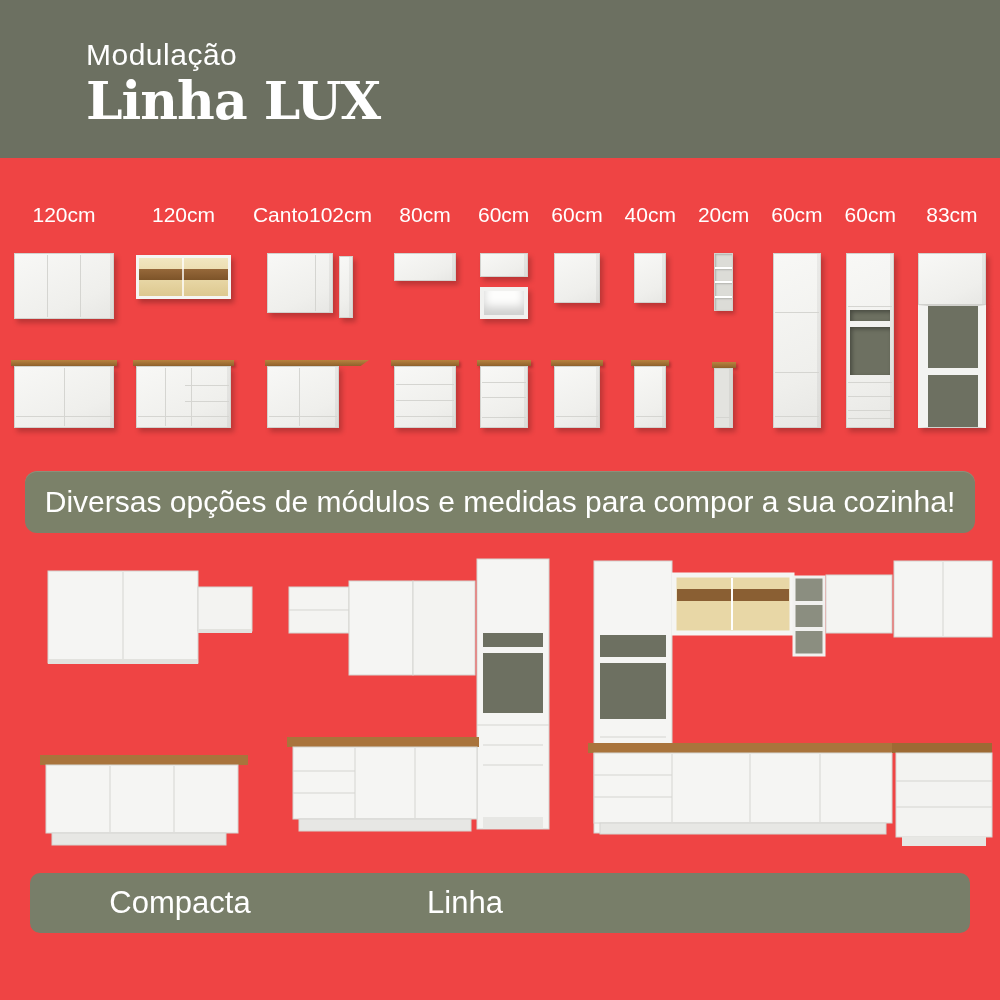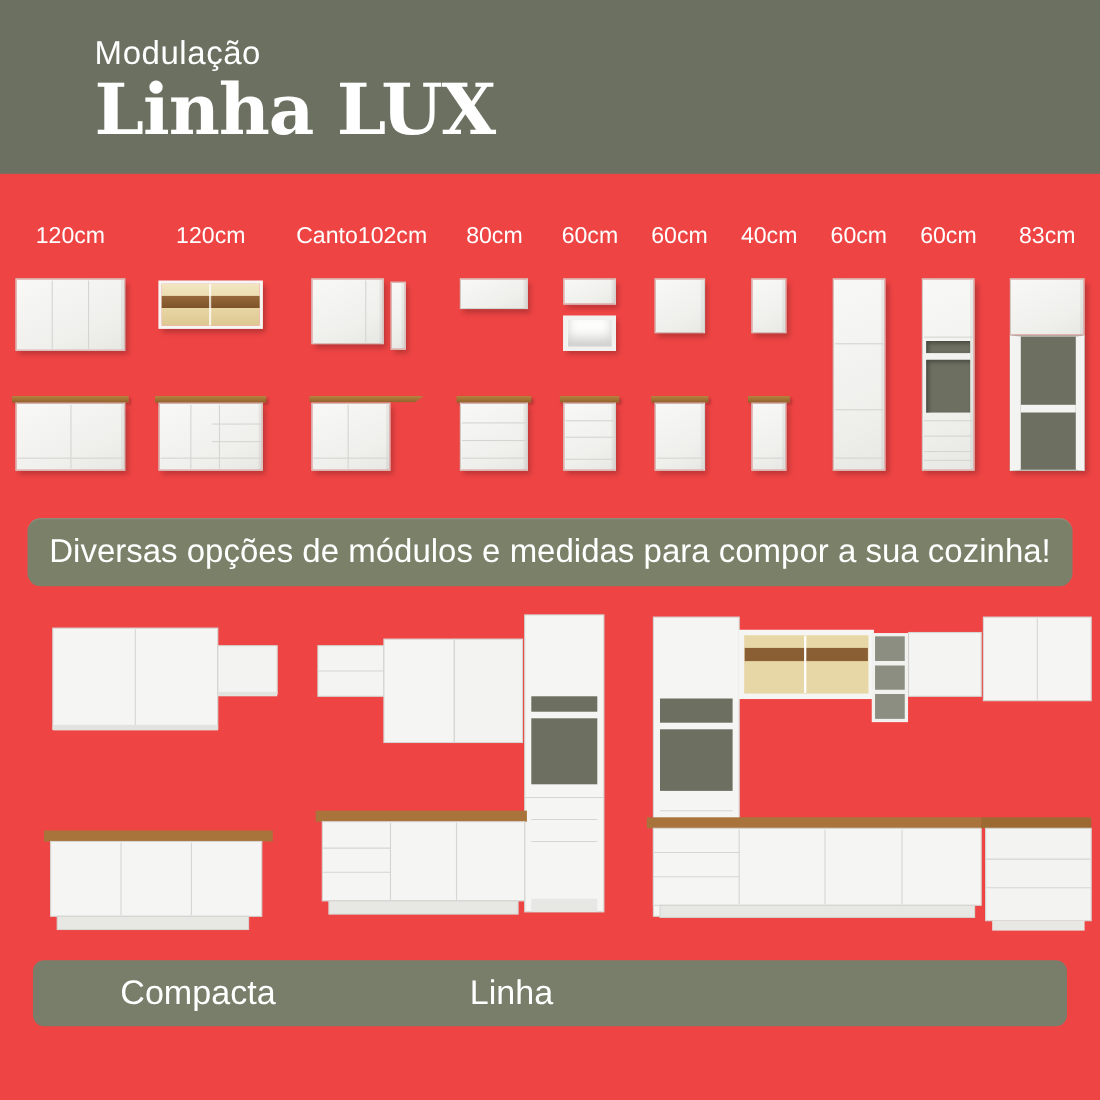--- a/index.html
+++ b/index.html
@@ -2,21 +2,21 @@
 <html><head>
 <meta charset="utf-8">
 <style>
   html,body{margin:0;padding:0;}
   body{width:1000px;height:1000px;overflow:hidden;font-family:"Liberation Sans","DejaVu Sans",sans-serif;}
   .page{position:relative;width:1000px;height:1000px;background:#ef4444;}
 
   
   .header{height:158px;background:#6c7061;padding:0 0 0 86px;display:flex;flex-direction:column;justify-content:center;}
   .kicker{color:#ffffff;font-size:30px;font-weight:400;letter-spacing:.5px;margin-top:8px;}
-  .title{color:#ffffff;font-size:64px;font-weight:700;font-family:"DejaVu Serif","Liberation Serif",serif;letter-spacing:-1px;line-height:1.02;margin-top:2px;}
+  .title{color:#ffffff;font-size:52px;font-weight:700;font-family:"DejaVu Serif","Liberation Serif",serif;letter-spacing:-1px;line-height:1.02;margin-top:2px;}
 
   
   .modules{display:flex;justify-content:space-between;align-items:flex-start;padding:28px 14px 0 14px;height:307px;box-sizing:border-box;}
   .mcol{display:flex;flex-direction:column;align-items:center;}
   .mlabel{height:58px;display:flex;flex-direction:row;justify-content:flex-end;align-items:center;color:#ffffff;font-size:21px;line-height:1.12;padding-bottom:9px;text-align:center;white-space:nowrap;}
   .mgfx{position:relative;height:175px;}
 
   .cab{position:absolute;background:linear-gradient(155deg,#f8f8f6 0%,#efefec 70%,#e7e7e4 100%);border:1px solid #d2d2ce;box-sizing:border-box;box-shadow:3px 4px 5px rgba(0,0,0,.22), inset -3px 0 0 rgba(0,0,0,.05);}
   .vl{position:absolute;top:1px;bottom:1px;width:1px;background:#d5d5d1;}
   .hl{position:absolute;left:1px;right:1px;height:1px;background:#d5d5d1;}
@@ -165,20 +165,37 @@
         </div>
       <div class="mgfx" style="width:32px">
         <div class="cab" style="top:0;left:0;width:32px;height:50px"></div>
         <div class="wood" style="bottom:62px;left:-3px;right:-3px"></div>
         <div class="cab" style="bottom:0;left:0;width:32px;height:62px">
           <i class="hl" style="bottom:10px"></i>
         </div>
       </div>
     </div>
 
+    <div class="mcol">
+      <div class="mlabel">
+          <span>20cm</span>
+        </div>
+      <div class="mgfx" style="width:20px">
+        <div class="cells" style="top:0;left:0;width:19px;height:58px">
+          <i></i>
+          <i></i>
+          <i></i>
+          <i></i>
+        </div>
+        <div class="wood" style="bottom:60px;left:-2px;right:-2px"></div>
+        <div class="cab" style="bottom:0;left:0;width:19px;height:60px;background:#e3e3df">
+          <i class="hl" style="bottom:9px"></i>
+        </div>
+      </div>
+    </div>
 
     <div class="mcol">
       <div class="mlabel">
           <span>60cm</span>
         </div>
       <div class="mgfx" style="width:48px">
         <div class="cab" style="top:0;left:0;width:48px;height:175px">
           <i class="hl" style="top:58px"></i>
           <i class="hl" style="top:118px"></i>
           <i class="hl" style="bottom:10px"></i>

